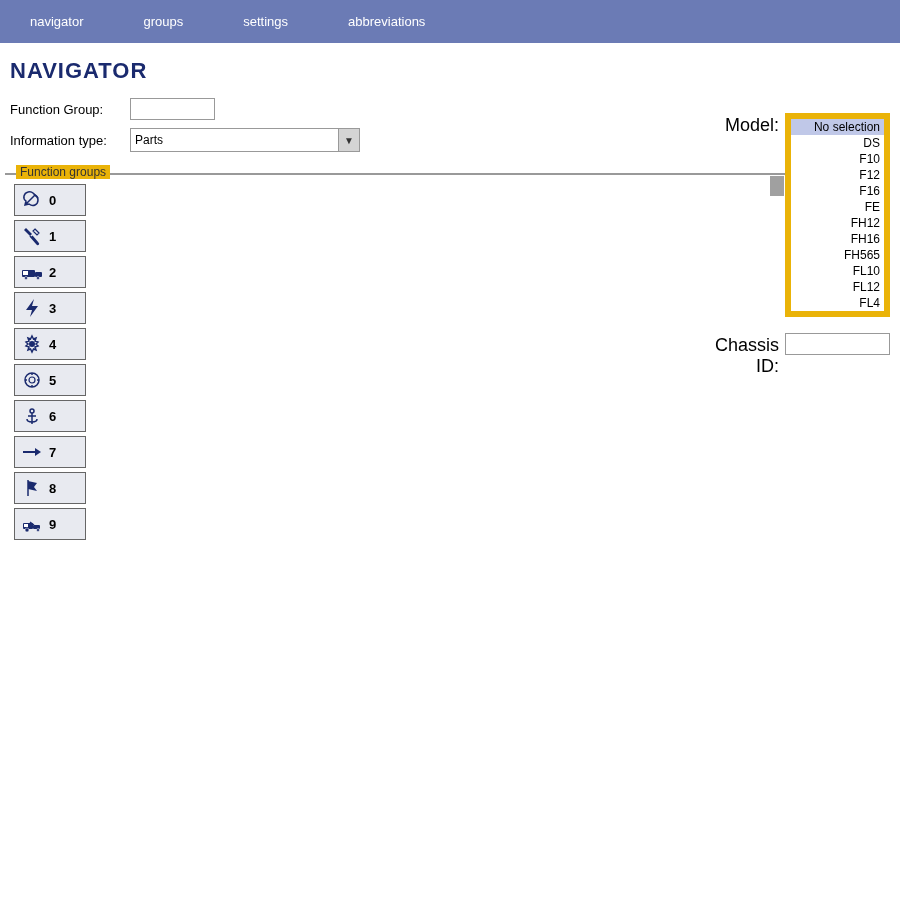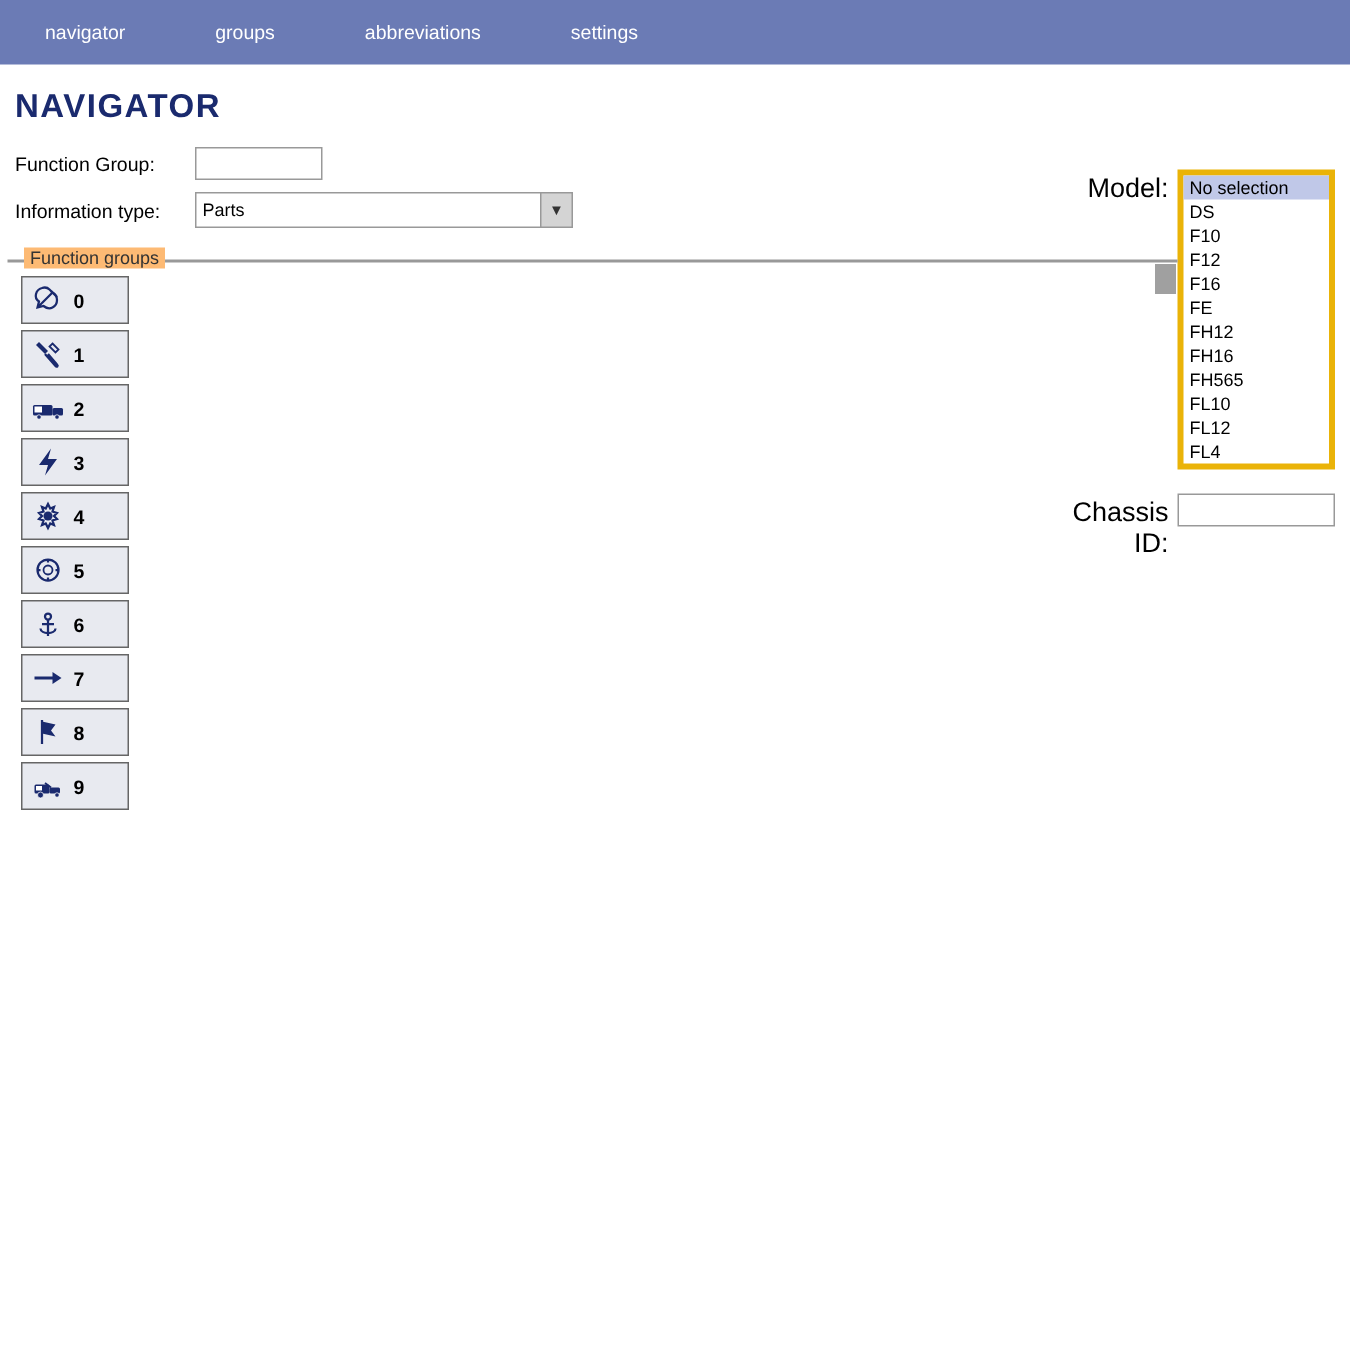--- a/index.html
+++ b/index.html
@@ -58,21 +58,21 @@
     .form-input-text {
       border: 1px solid #999;
       height: 22px;
       width: 85px;
       font-size: 12px;
       padding: 2px 4px;
     }
     .form-select {
       border: 1px solid #999;
       height: 24px;
-      width: 252px;
+      width: 230px;
       font-size: 12px;
       background: #fff;
       -webkit-appearance: none;
       appearance: none;
       padding: 2px 4px;
       position: relative;
     }
     .select-wrapper {
       position: relative;
       display: inline-block;
@@ -109,26 +109,27 @@
       color: #000;
       font-size: 18px;
       width: 85px;
       text-align: right;
       padding-right: 6px;
       padding-top: 2px;
     }
 
     
     #model-listbox {
-      border: 4px solid #eab308;
+      border: 6px solid #eab308;
       background: #fff;
       width: 105px;
       font-size: 12px;
       list-style: none;
       padding: 0;
+      text-align: right;
     }
     #model-listbox li {
       padding: 1px 4px;
       cursor: pointer;
       white-space: nowrap;
     }
     #model-listbox li.selected {
       background: #c0c8e8;
     }
 
@@ -138,21 +139,21 @@
       top: 130px;
       left: 5px;
       right: 115px;
       bottom: 10px;
       border: 1px solid #999;
     }
     #function-groups-title {
       position: absolute;
       top: -9px;
       left: 10px;
-      background: #fdba74;
+      background: #eab308;
       padding: 0 4px;
       font-size: 12px;
       color: #333;
     }
 
     
     #fg-buttons {
       padding: 10px 8px 8px 8px;
       display: flex;
       flex-direction: column;
@@ -220,22 +221,22 @@
       width: 22px;
       height: 22px;
     }
   </style>
 </head>
 <body>
 
 <div id="nav-bar">
   <div class="nav-item">navigator</div>
   <div class="nav-item">groups</div>
+  <div class="nav-item">settings</div>
   <div class="nav-item">abbreviations</div>
-  <div class="nav-item">settings</div>
 </div>
 
 <div id="main">
 
   <div id="page-title">NAVIGATOR</div>
 
   <div class="form-row">
     <span class="form-label">Function Group:</span>
     <input type="text" class="form-input-text" value="" style="">
   </div>

